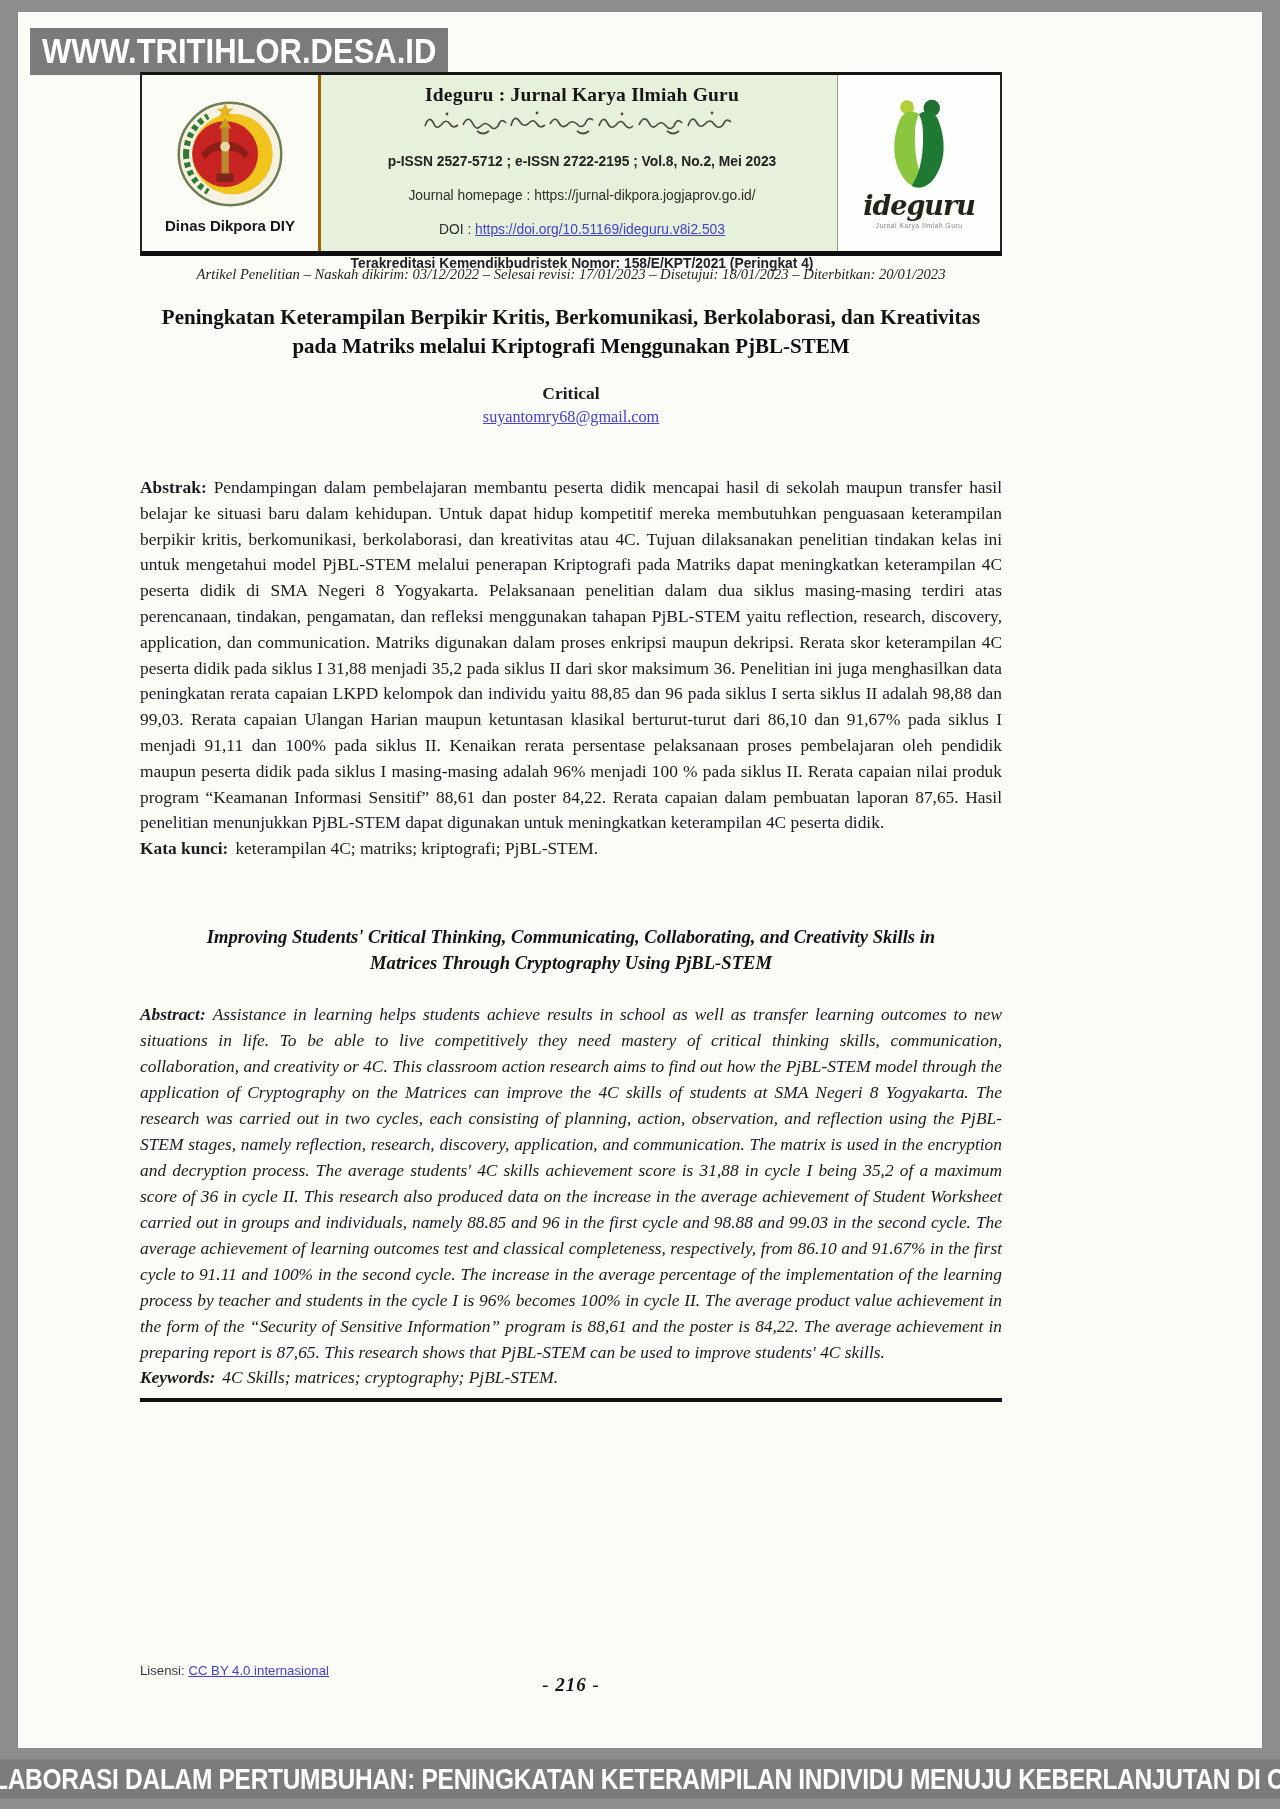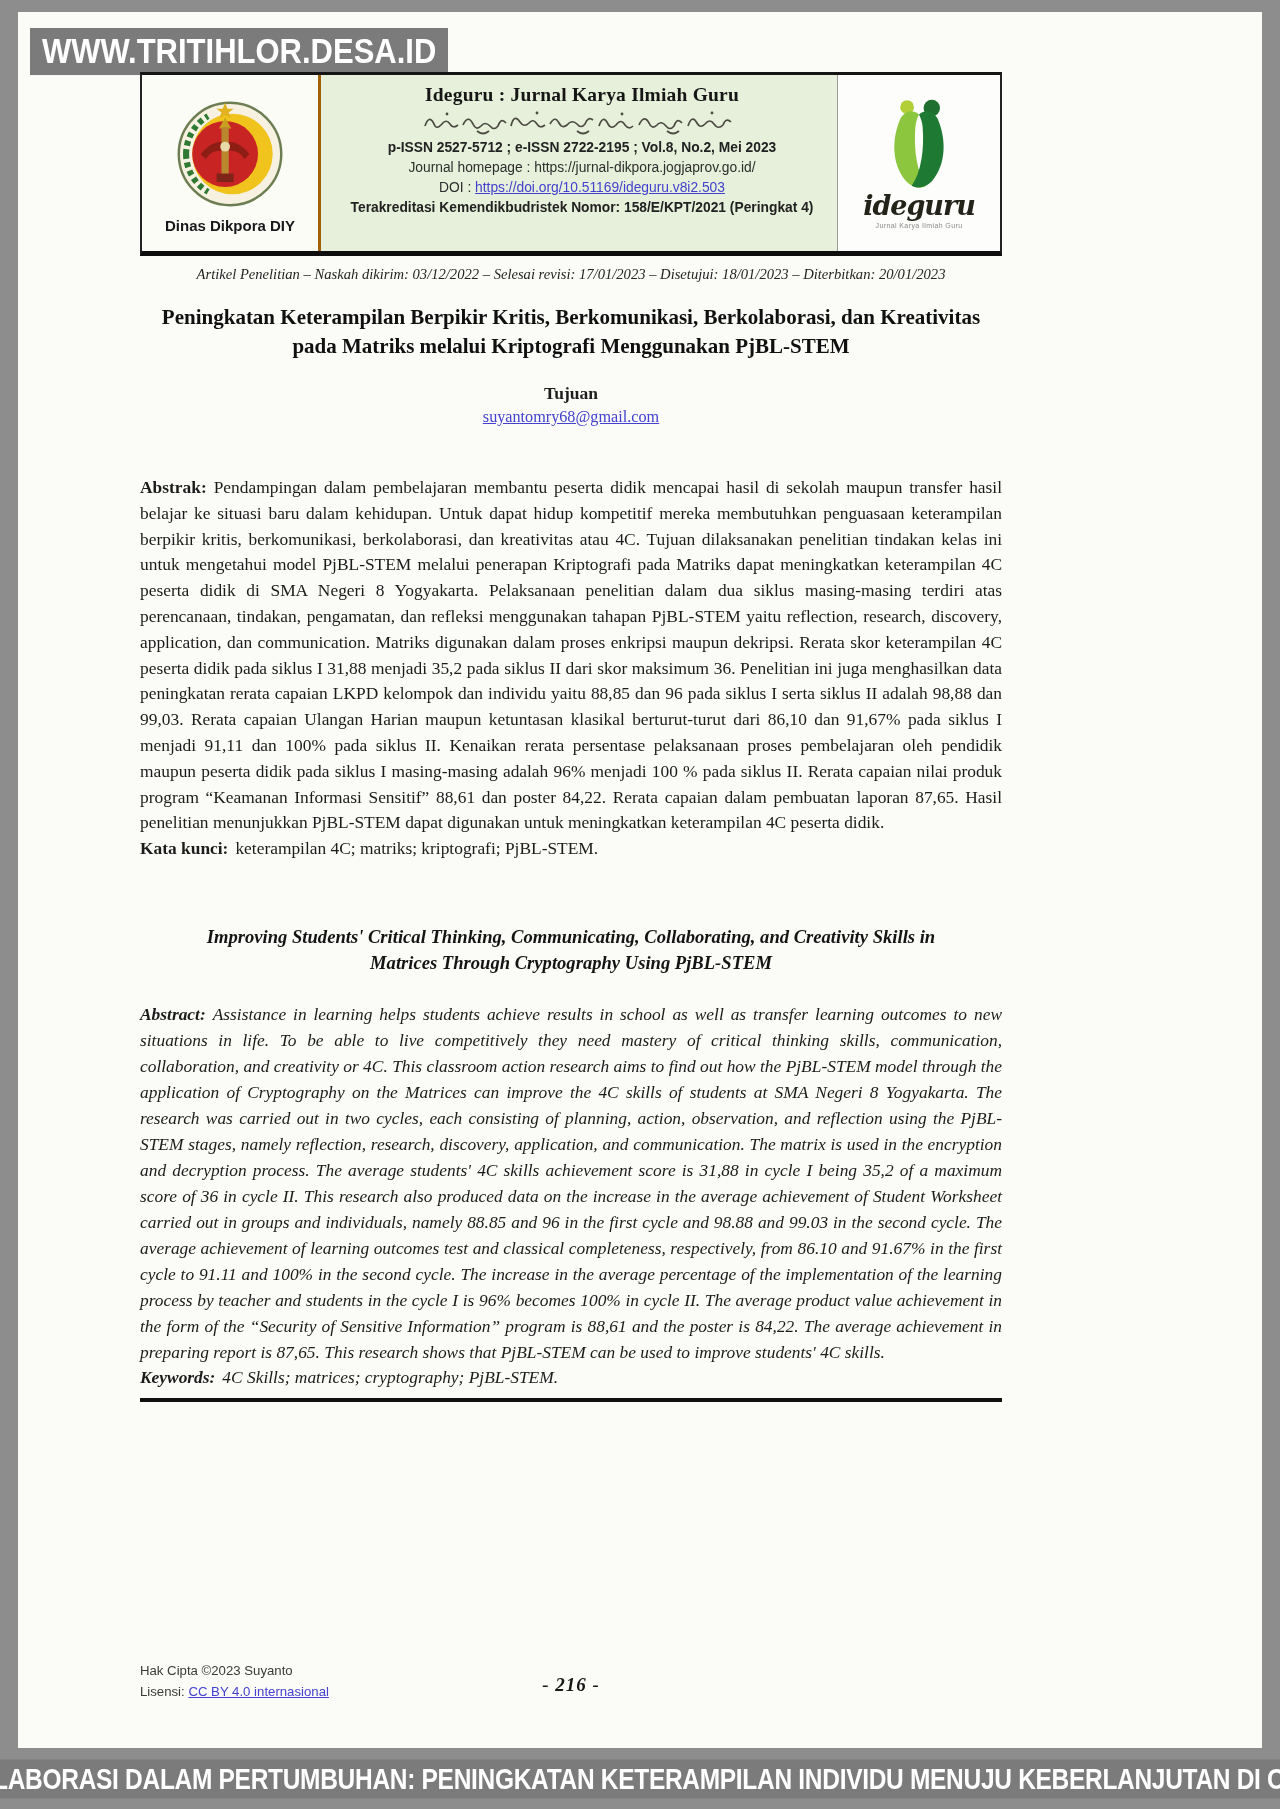--- a/index.html
+++ b/index.html
@@ -43,21 +43,21 @@
     display:flex; flex-direction:column; align-items:center; justify-content:center;
     padding:4px 2px;
   }
   .jh-left-cap {
     font-family:"Liberation Sans",sans-serif; font-weight:bold;
     font-size:15px; color:#17171c; margin-top:2px;
   }
   .jh-center { flex:1; text-align:center; padding:9px 2px 6px 8px; }
   .jh-title { font-weight:bold; font-size:19.5px; color:#161616; letter-spacing:0.2px; }
   .jav { display:block; margin:3px auto 2px auto; }
-  .jh-line { font-family:"Liberation Sans",sans-serif; font-size:13.8px; color:#2e2e2e; margin-top:5px; }
+  .jh-line { font-family:"Liberation Sans",sans-serif; font-size:13.8px; color:#2e2e2e; margin-top:19px; }
   .jh-issn, .jh-accr { font-weight:bold; color:#222; }
   .link { color:#4341ce; text-decoration:underline; cursor:pointer; }
   .jh-right {
     width:158px; background:#fdfdfb; border-left:1px solid #9a9a9a;
     display:flex; flex-direction:column; align-items:center; justify-content:center;
     padding:4px 2px;
   }
   .ideguru-word {
     font-family:"DejaVu Serif","Liberation Serif",serif;
     font-style:italic; font-weight:bold; font-size:27px; color:#23231a;
@@ -166,38 +166,37 @@
             <path d="M70,22 C80,44 80,72 65,90 C58,98 48,100 42,96 C52,82 56,57 54,32 C53.5,26 52,22 50,18 C57,12 65,14 70,22 Z" fill="#1e7a33"></path>
           </svg>
           <div class="ideguru-word">ideguru</div>
           <div class="ideguru-cap">Jurnal Karya Ilmiah Guru</div>
         </div>
       </div>
 
       <div class="meta">Artikel Penelitian – Naskah dikirim: 03/12/2022 – Selesai revisi: 17/01/2023 – Disetujui: 18/01/2023 – Diterbitkan: 20/01/2023</div>
 
       <h1 class="title-id">Peningkatan Keterampilan Berpikir Kritis, Berkomunikasi, Berkolaborasi, dan Kreativitas pada Matriks melalui Kriptografi Menggunakan PjBL-STEM</h1>
-      <div class="author">Tujuan</div>
+      <div class="author">Critical</div>
       <div class="email-row">
         <a class="link">suyantomry68@gmail.com</a>
       </div>
 
       <p class="body-p abstract-id"><b class="lab">Abstrak:</b><span>Pendampingan dalam pembelajaran membantu peserta didik mencapai hasil di sekolah maupun transfer hasil belajar ke situasi baru dalam kehidupan. Untuk dapat hidup kompetitif mereka membutuhkan penguasaan keterampilan berpikir kritis, berkomunikasi, berkolaborasi, dan kreativitas atau 4C. Tujuan dilaksanakan penelitian tindakan kelas ini untuk mengetahui model PjBL-STEM melalui penerapan Kriptografi pada Matriks dapat meningkatkan keterampilan 4C peserta didik di SMA Negeri 8 Yogyakarta. Pelaksanaan penelitian dalam dua siklus masing-masing terdiri atas perencanaan, tindakan, pengamatan, dan refleksi menggunakan tahapan PjBL-STEM yaitu reflection, research, discovery, application, dan communication. Matriks digunakan dalam proses enkripsi maupun dekripsi. Rerata skor keterampilan 4C peserta didik pada siklus I 31,88 menjadi 35,2 pada siklus II dari skor maksimum 36. Penelitian ini juga menghasilkan data peningkatan rerata capaian LKPD kelompok dan individu yaitu 88,85 dan 96 pada siklus I serta siklus II adalah 98,88 dan 99,03. Rerata capaian Ulangan Harian maupun ketuntasan klasikal berturut-turut dari 86,10 dan 91,67% pada siklus I menjadi 91,11 dan 100% pada siklus II. Kenaikan rerata persentase pelaksanaan proses pembelajaran oleh pendidik maupun peserta didik pada siklus I masing-masing adalah 96% menjadi 100 % pada siklus II. Rerata capaian nilai produk program “Keamanan Informasi Sensitif” 88,61 dan poster 84,22. Rerata capaian dalam pembuatan laporan 87,65. Hasil penelitian menunjukkan PjBL-STEM dapat digunakan untuk meningkatkan keterampilan 4C peserta didik.</span></p>
       <p class="body-p"><b class="lab">Kata kunci:</b><span>keterampilan 4C; matriks; kriptografi; PjBL-STEM.</span></p>
 
       <h2 class="title-en">Improving Students' Critical Thinking, Communicating, Collaborating, and Creativity Skills in Matrices Through Cryptography Using PjBL-STEM</h2>
       <p class="body-p abstract-en"><b class="lab">Abstract:</b><span>Assistance in learning helps students achieve results in school as well as transfer learning outcomes to new situations in life. To be able to live competitively they need mastery of critical thinking skills, communication, collaboration, and creativity or 4C. This classroom action research aims to find out how the PjBL-STEM model through the application of Cryptography on the Matrices can improve the 4C skills of students at SMA Negeri 8 Yogyakarta. The research was carried out in two cycles, each consisting of planning, action, observation, and reflection using the PjBL-STEM stages, namely reflection, research, discovery, application, and communication. The matrix is used in the encryption and decryption process. The average students' 4C skills achievement score is 31,88 in cycle I being 35,2 of a maximum score of 36 in cycle II. This research also produced data on the increase in the average achievement of Student Worksheet carried out in groups and individuals, namely 88.85 and 96 in the first cycle and 98.88 and 99.03 in the second cycle. The average achievement of learning outcomes test and classical completeness, respectively, from 86.10 and 91.67% in the first cycle to 91.11 and 100% in the second cycle. The increase in the average percentage of the implementation of the learning process by teacher and students in the cycle I is 96% becomes 100% in cycle II. The average product value achievement in the form of the “Security of Sensitive Information” program is 88,61 and the poster is 84,22. The average achievement in preparing report is 87,65. This research shows that PjBL-STEM can be used to improve students' 4C skills.</span></p>
       <p class="body-p keywords"><b class="lab">Keywords:</b><span>4C Skills; matrices; cryptography; PjBL-STEM.</span></p>
 
       <hr class="endrule">
     </div>
 
     <div class="footer">
       <div class="foot-left">
-        <div>Hak Cipta ©2023 Suyanto</div>
         <div><span>Lisensi: </span><a class="link">CC BY 4.0 internasional</a></div>
       </div>
       <div class="page-num">- 216 -</div>
     </div>
   </div>
 
   <div class="bottom-banner">
     <span>BERKOLABORASI DALAM PERTUMBUHAN: PENINGKATAN KETERAMPILAN INDIVIDU MENUJU KEBERLANJUTAN DI CILACAP</span>
   </div>
 </div>

